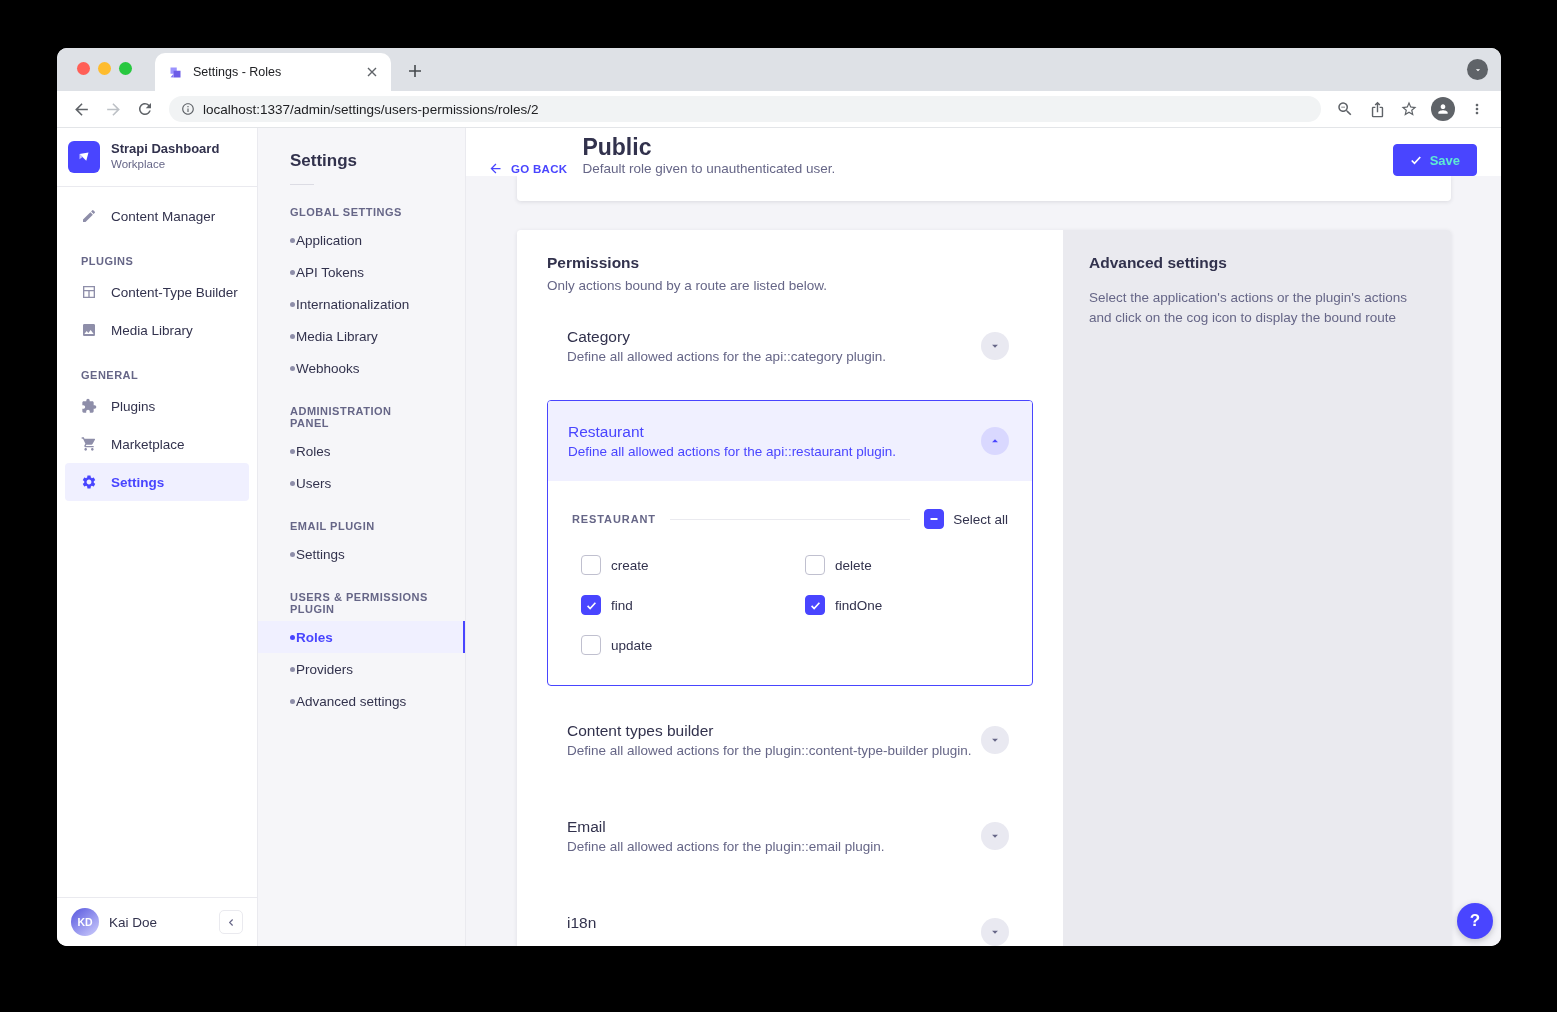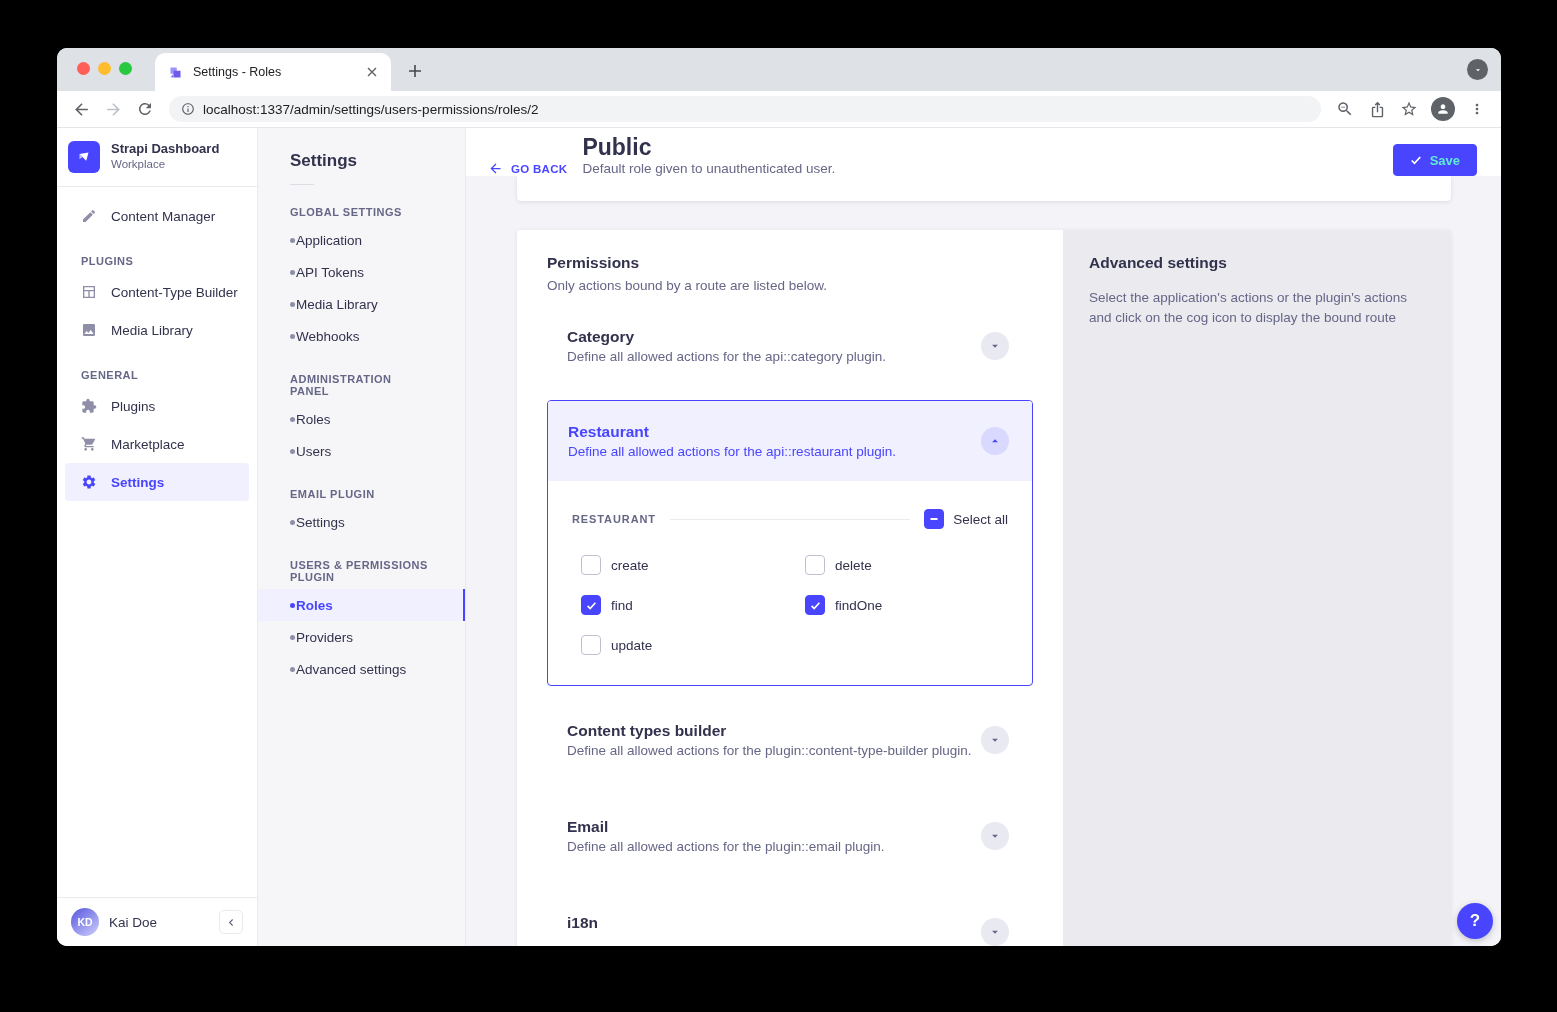--- a/index.html
+++ b/index.html
@@ -67,21 +67,21 @@
 
   .scroll { flex:1; min-height:0; padding:0 50px 0 51px; display:flex; flex-direction:column; overflow:hidden; }
   .sliver { height:25px; flex:none; background:#fff; border-radius:0 0 4px 4px; box-shadow:0 1px 4px rgba(33,33,52,.12); }
   .card { margin-top:29px; flex:1; display:flex; border-radius:4px 4px 0 0; box-shadow:0 1px 4px rgba(33,33,52,.1); overflow:hidden; min-height:0; }
   .perm { width:546px; flex:none; background:#fff; padding:24px 30px 0; overflow:hidden; }
   .perm-title { font-size:15.5px; font-weight:bold; color:#32324D; }
   .perm-sub { font-size:13.5px; color:#666687; margin-top:6px; }
 
   .acc { height:60px; display:flex; align-items:center; padding:0 24px 0 20px; }
   .acc.m23{margin-top:23px}.acc.m24{margin-top:24px}.acc.m36{margin-top:36px}
-  .acc-title { font-size:15.5px; font-weight:bold; color:#32324D; line-height:19px; }
+  .acc-title { font-size:15.5px; font-weight:normal; color:#32324D; line-height:19px; }
   .acc-desc { font-size:13.5px; color:#666687; margin-top:3px; min-height:16px; }
   .acc-toggle { margin-left:auto; width:28px; height:28px; border-radius:50%; border:none; background:#E9E9F1; color:#666687; display:flex; align-items:center; justify-content:center; flex:none; }
 
   .acc-exp { margin-top:24px; border:1px solid #4945FF; border-radius:4px; background:#fff; }
   .acc-exp .acc-head { height:80px; display:flex; align-items:center; padding:0 23px 0 20px; background:#F0F0FF; border-radius:3px 3px 0 0; }
   .acc-exp .acc-title, .acc-exp .acc-desc { color:#4945FF; }
   .acc-exp .acc-toggle { background:#D9D8FF; color:#4945FF; }
   .acc-body { padding:28px 24px 30px; }
   .group-row { display:flex; align-items:center; }
   .group-label { font-size:11px; font-weight:bold; letter-spacing:.9px; color:#666687; flex:none; }
@@ -272,20 +272,24 @@
       <div class="subnav-hr"></div>
 
       <div class="sec-label">GLOBAL SETTINGS</div>
       <div class="sub-item">
           <span class="bullet"></span>
           <span>Application</span>
         </div>
       <div class="sub-item">
           <span class="bullet"></span>
           <span>API Tokens</span>
+        </div>
+      <div class="sub-item">
+          <span class="bullet"></span>
+          <span>Internationalization</span>
         </div>
       <div class="sub-item">
           <span class="bullet"></span>
           <span>Media Library</span>
         </div>
       <div class="sub-item">
           <span class="bullet"></span>
           <span>Webhooks</span>
         </div>
 

